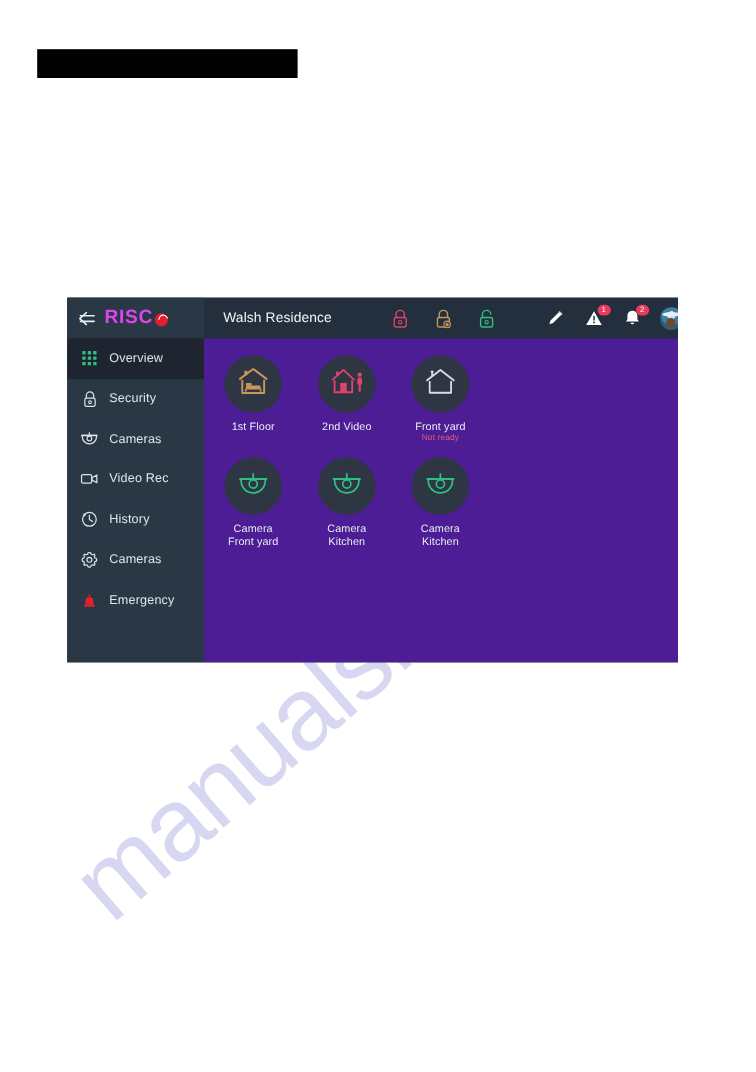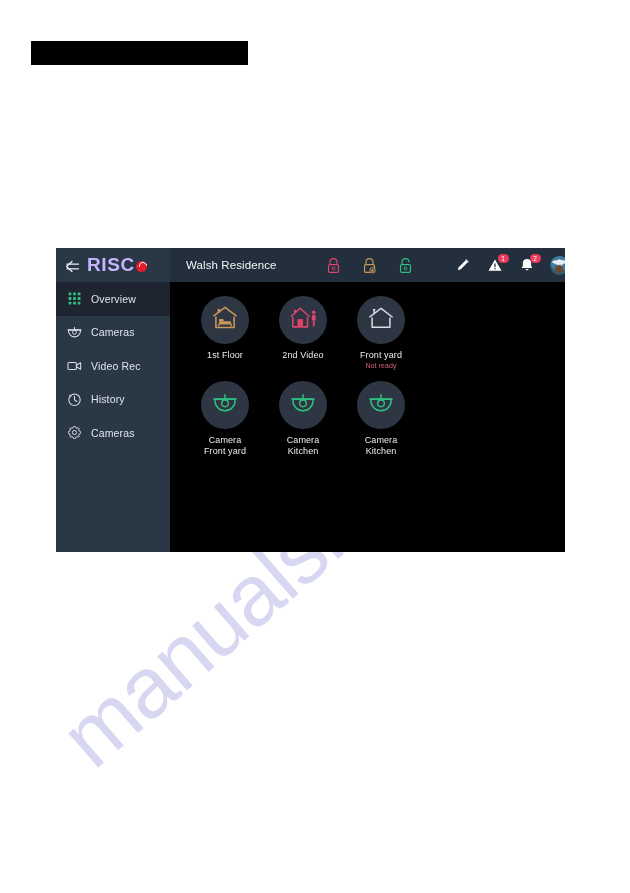--- a/index.html
+++ b/index.html
@@ -92,22 +92,22 @@
   .back-icon {
     margin-left: 9px;
     margin-right: 7px;
     width: 15px;
     height: 13px;
     flex: 0 0 auto;
   }
   .risco-logo {
     display: flex;
     align-items: center;
-    color: #c4b5fd;
-    font-size: 19px;
+    color: #d946ef;
+    font-size: 16px;
     font-weight: bold;
     letter-spacing: .6px;
   }
   .risco-o {
     position: relative;
     display: inline-block;
     width: 11px;
     height: 11px;
     border-radius: 50%;
     background: #e11d2e;
@@ -250,22 +250,22 @@
     margin-right: 9px;
     flex: 0 0 auto;
     display: flex;
     align-items: center;
     justify-content: center;
   }
 
   
   #content {
     flex: 1 1 auto;
-    background: #000000;
-    padding: 14px 0 0 16px;
+    background: #4c1d95;
+    padding: 14px 0 0 2px;
     box-sizing: border-box;
     position: relative;
   }
   .tile-row {
     display: flex;
   }
   .tile {
     width: 78px;
     display: flex;
     flex-direction: column;
@@ -399,20 +399,30 @@
               <rect x="10.4" y="5.5" width="3" height="3" rx=".5"></rect>
               <rect x="0.6" y="10.4" width="3" height="3" rx=".5"></rect>
               <rect x="5.5" y="10.4" width="3" height="3" rx=".5"></rect>
               <rect x="10.4" y="10.4" width="3" height="3" rx=".5"></rect>
             </g>
           </svg>
         </span>
         <span>Overview</span>
       </div>
 
+      <div class="nav-item">
+        <span class="nav-icon">
+          <svg viewBox="0 0 15 16" width="14" height="15">
+            <path d="M4.2 7.3 V5 a3.3 3.3 0 0 1 6.6 0 v2.3" fill="none" stroke="#dbe3ea" stroke-width="1.1"></path>
+            <rect x="2.9" y="7.3" width="9.2" height="7.3" rx="1.5" fill="none" stroke="#dbe3ea" stroke-width="1.1"></rect>
+            <circle cx="7.5" cy="10.9" r="1.25" fill="none" stroke="#dbe3ea" stroke-width=".95"></circle>
+          </svg>
+        </span>
+        <span>Security</span>
+      </div>
 
       <div class="nav-item">
         <span class="nav-icon">
           <svg viewBox="0 0 16 14" width="15" height="13">
             <path d="M1.6 4.2 h12.8 a0 0 0 0 1 0 0 v1.1 a6.4 6.4 0 0 1 -12.8 0 v-1.1 z" fill="none" stroke="#dbe3ea" stroke-width="1.1"></path>
             <line x1="1.1" y1="4.2" x2="14.9" y2="4.2" stroke="#dbe3ea" stroke-width="1.2" stroke-linecap="round"></line>
             <circle cx="8" cy="6.9" r="2.1" fill="none" stroke="#dbe3ea" stroke-width="1"></circle>
             <line x1="8" y1="1.2" x2="8" y2="4.2" stroke="#dbe3ea" stroke-width="1.1"></line>
           </svg>
         </span>
@@ -444,20 +454,30 @@
       <div class="nav-item">
         <span class="nav-icon">
           <svg viewBox="0 0 16 16" width="15" height="15">
             <path d="M8 1.5 l1.15.25.5 1.3 1.25.52 1.25-.55.82.82-.55 1.25.52 1.25 1.3.5.25 1.15-.25 1.15-1.3.5-.52 1.25.55 1.25-.82.82-1.25-.55-1.25.52-.5 1.3-1.15.25-1.15-.25-.5-1.3-1.25-.52-1.25.55-.82-.82.55-1.25-.52-1.25-1.3-.5L1.5 8l.25-1.15 1.3-.5.52-1.25-.55-1.25.82-.82 1.25.55 1.25-.52.5-1.3z" fill="none" stroke="#dbe3ea" stroke-width="1.05" stroke-linejoin="round"></path>
             <circle cx="8" cy="8" r="2.2" fill="none" stroke="#dbe3ea" stroke-width="1.05"></circle>
           </svg>
         </span>
         <span>Cameras</span>
       </div>
 
+      <div class="nav-item">
+        <span class="nav-icon">
+          <svg viewBox="0 0 14 15" width="13" height="14">
+            <path d="M3.4 8.5 a3.6 3.6 0 0 1 7.2 0 v3.1 H3.4 z" fill="#e0232f"></path>
+            <rect x="2.4" y="11.6" width="9.2" height="1.9" rx=".5" fill="#e0232f"></rect>
+            <rect x="6.4" y="2.2" width="1.2" height="2.3" rx=".5" fill="#e0232f"></rect>
+          </svg>
+        </span>
+        <span>Emergency</span>
+      </div>
     </nav>
 
     <section id="content">
 
       <div class="tile-row">
 
         <div class="tile">
           <div class="tile-circle">
             <span>
               <svg viewBox="0 0 30 28" width="28" height="26">

